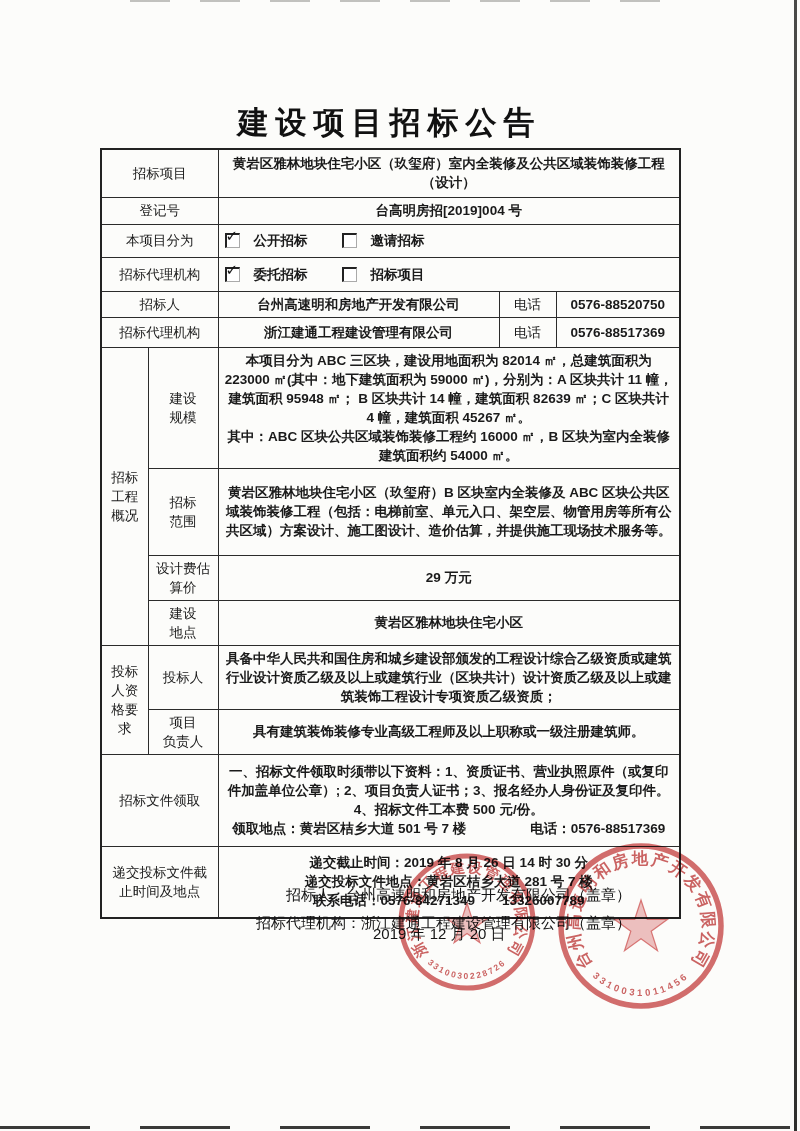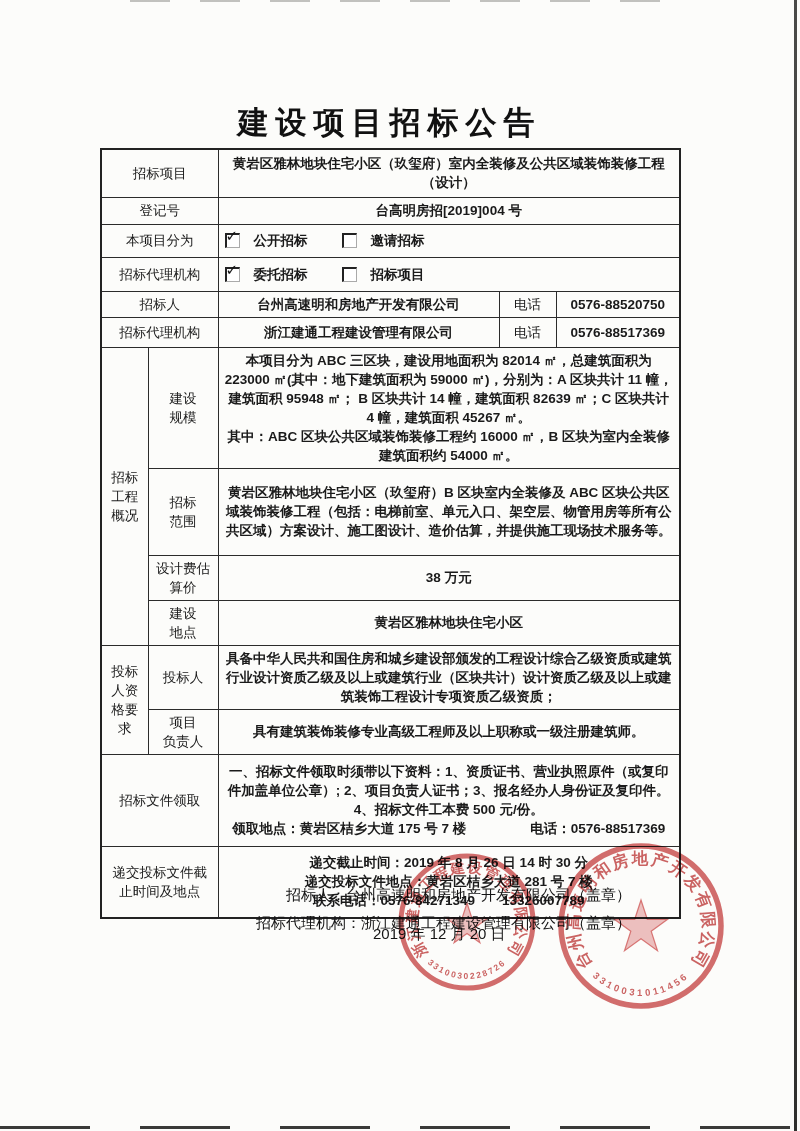--- a/index.html
+++ b/index.html
@@ -142,21 +142,21 @@
 其中：ABC 区块公共区域装饰装修工程约 16000 ㎡，B 区块为室内全装修建筑面积约 54000 ㎡。</td>
     </tr>
     <tr style="height:87px">
       <td class="lbl preline">招标
 范围</td>
       <td class="val" colspan="3">黄岩区雅林地块住宅小区（玖玺府）B 区块室内全装修及 ABC 区块公共区域装饰装修工程（包括：电梯前室、单元入口、架空层、物管用房等所有公共区域）方案设计、施工图设计、造价估算，并提供施工现场技术服务等。</td>
     </tr>
     <tr style="height:38px">
       <td class="lbl preline">设计费估
 算价</td>
-      <td class="val" colspan="3">38 万元</td>
+      <td class="val" colspan="3">29 万元</td>
     </tr>
     <tr style="height:38px">
       <td class="lbl preline">建设
 地点</td>
       <td class="val" colspan="3">黄岩区雅林地块住宅小区</td>
     </tr>
 
     <tr style="height:57px">
       <td class="lbl preline" rowspan="2">投标
 人资
@@ -169,21 +169,21 @@
       <td class="lbl preline">项目
 负责人</td>
       <td class="val" colspan="3">具有建筑装饰装修专业高级工程师及以上职称或一级注册建筑师。</td>
     </tr>
 
     <tr style="height:92px">
       <td class="lbl" colspan="2">招标文件领取</td>
       <td class="val" colspan="3">
         <div>一、招标文件领取时须带以下资料：1、资质证书、营业执照原件（或复印件加盖单位公章）; 2、项目负责人证书；3、报名经办人身份证及复印件。4、招标文件工本费 500 元/份。</div>
         <div class="pickup-line">
-          <span>领取地点：黄岩区桔乡大道 175 号 7 楼</span><span class="gap"></span><span>电话：0576-88517369</span>
+          <span>领取地点：黄岩区桔乡大道 501 号 7 楼</span><span class="gap"></span><span>电话：0576-88517369</span>
         </div>
       </td>
     </tr>
 
     <tr style="height:72px">
       <td class="lbl" colspan="2">递交投标文件截止时间及地点</td>
       <td class="val" colspan="3">
         <div>递交截止时间：2019 年 8 月 26 日 14 时 30 分</div>
         <div>递交投标文件地点：黄岩区桔乡大道 281 号 7 楼</div>
         <div>联系电话：0576-84271349　　13326007789</div>

